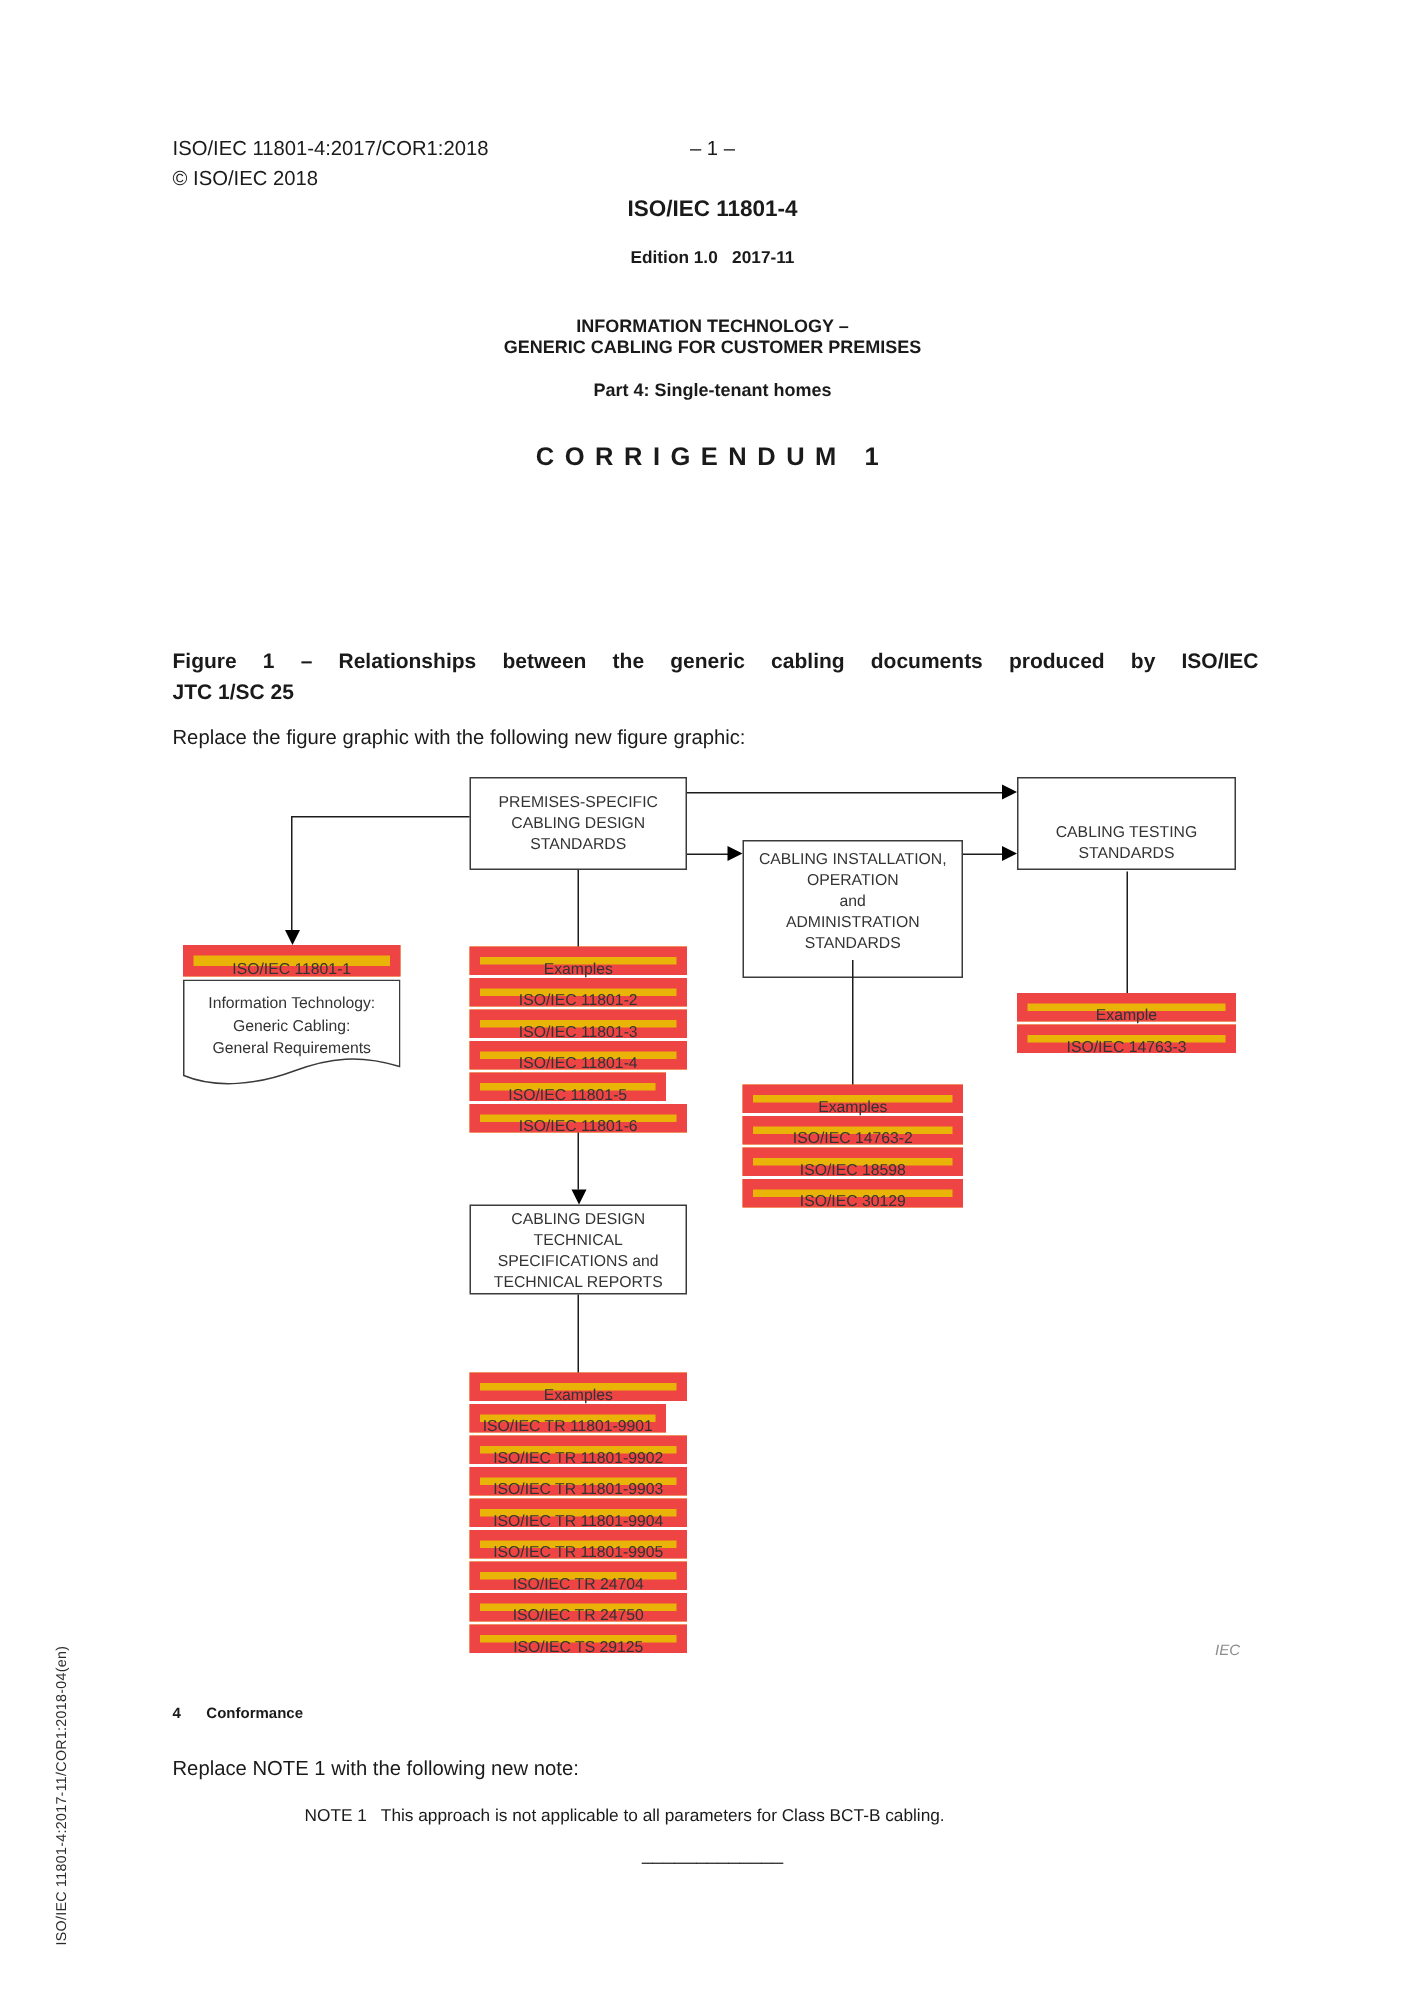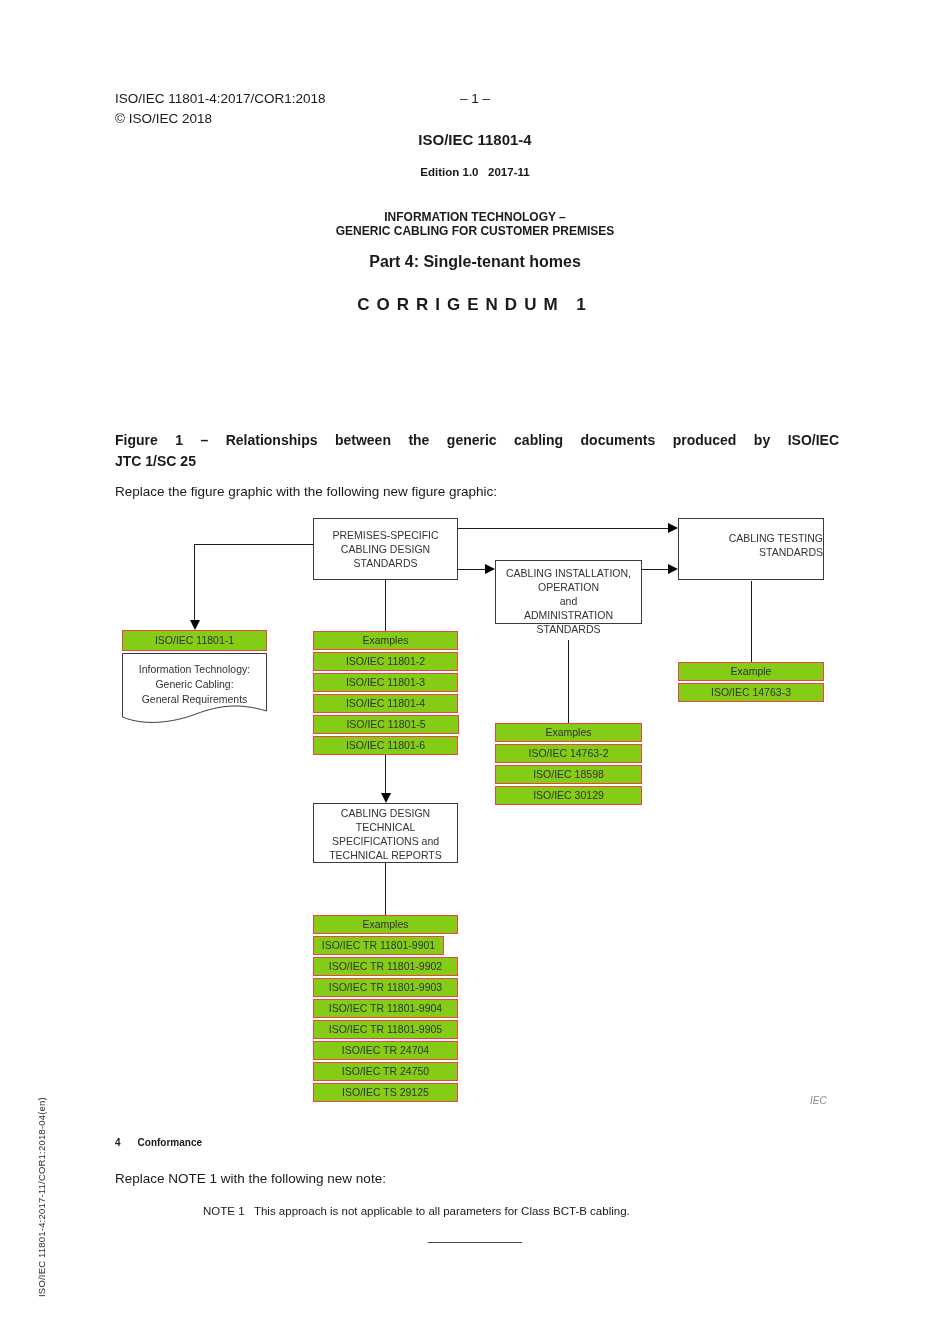--- a/index.html
+++ b/index.html
@@ -9,31 +9,31 @@
     overflow:hidden;margin:0 auto;
   }
   .abs{position:absolute;}
   
   .hdr{font-size:13.5px;line-height:17px;}
   
   .centered{left:0;width:950px;text-align:center;}
   .t-standard{top:131px;font-size:15px;font-weight:bold;}
   .t-edition{top:166px;font-size:11.5px;font-weight:bold;white-space:pre;}
   .t-line{font-size:12px;font-weight:bold;}
-  .t-part{top:253px;font-size:16px;font-weight:bold;}
+  .t-part{top:253px;font-size:12px;font-weight:bold;}
   .t-corr{top:295px;font-size:17px;font-weight:bold;letter-spacing:7px;white-space:pre;}
   
   .caption{left:115px;top:430px;width:724px;font-size:14px;font-weight:bold;line-height:21px;}
   .caption .just{display:block;text-align:justify;text-align-last:justify;}
   .caption .plain{display:block;}
   .body-text{font-size:13.5px;}
   
   .dbox{position:absolute;border:1px solid #3b3b3b;background:#fff;color:#333;
         font-size:10.5px;line-height:14px;text-align:center;box-sizing:border-box;}
-  .drow{position:absolute;border:1px solid #ef4444;background:#84cc16;color:#333;
+  .drow{position:absolute;border:7px solid #ef4444;background:#eab308;color:#333;
         font-size:10.5px;height:19px;line-height:17px;text-align:center;box-sizing:border-box;}
   .hline{position:absolute;height:1px;background:#1c1c1c;}
   .vline{position:absolute;width:1px;background:#1c1c1c;}
   .arrow-r{position:absolute;width:0;height:0;border-top:5px solid transparent;
            border-bottom:5px solid transparent;border-left:10px solid #000;}
   .arrow-d{position:absolute;width:0;height:0;border-left:5px solid transparent;
            border-right:5px solid transparent;border-top:10px solid #000;}
   .doc-text{position:absolute;color:#333;font-size:10.5px;line-height:15px;text-align:center;}
   .credit{font-size:10px;font-style:italic;color:#8c8c8c;}
   
@@ -68,26 +68,26 @@
   <div class="abs body-text" style="left:115px;top:484px;">Replace the figure graphic with the following new figure graphic:</div>
 
   <div class="abs" style="left:0;top:0;width:950px;height:1344px;">
 
     <div class="dbox" style="left:313px;top:518px;width:145px;height:62px;padding-top:9px;">
       <span style="display:block;">PREMISES-SPECIFIC</span>
       <span style="display:block;">CABLING DESIGN</span>
       <span style="display:block;">STANDARDS</span>
     </div>
 
-    <div class="dbox" style="left:678px;top:518px;width:146px;height:62px;padding-top:12px;text-align:right;">
+    <div class="dbox" style="left:678px;top:518px;width:146px;height:62px;padding-top:29px;">
       <span style="display:block;">CABLING TESTING</span>
       <span style="display:block;">STANDARDS</span>
     </div>
 
-    <div class="dbox" style="left:495px;top:560px;width:147px;height:64px;padding-top:5px;">
+    <div class="dbox" style="left:495px;top:560px;width:147px;height:92px;padding-top:5px;">
       <span style="display:block;">CABLING INSTALLATION,</span>
       <span style="display:block;">OPERATION</span>
       <span style="display:block;">and</span>
       <span style="display:block;">ADMINISTRATION</span>
       <span style="display:block;">STANDARDS</span>
     </div>
 
     <div class="drow" style="left:122px;top:630px;width:145px;height:21px;line-height:19px;">ISO/IEC 11801-1</div>
     <svg class="abs" style="left:122px;top:653px;" width="145" height="74" viewBox="0 0 145 74">
       <path d="M0.5,0.5 H144.5 V58 C118,50 98,52 74,61 C50,70 22,73 0.5,64 Z" fill="#ffffff" stroke="#3b3b3b" stroke-width="1"></path>
@@ -95,21 +95,21 @@
     <div class="doc-text" style="left:122px;top:662px;width:145px;">
       <span style="display:block;">Information Technology:</span>
       <span style="display:block;">Generic Cabling:</span>
       <span style="display:block;">General Requirements</span>
     </div>
 
     <div class="drow" style="left:313px;top:631px;width:145px;">Examples</div>
     <div class="drow" style="left:313px;top:652px;width:145px;">ISO/IEC 11801-2</div>
     <div class="drow" style="left:313px;top:673px;width:145px;">ISO/IEC 11801-3</div>
     <div class="drow" style="left:313px;top:694px;width:145px;">ISO/IEC 11801-4</div>
-    <div class="drow" style="left:313px;top:715px;width:146px;">ISO/IEC 11801-5</div>
+    <div class="drow" style="left:313px;top:715px;width:131px;">ISO/IEC 11801-5</div>
     <div class="drow" style="left:313px;top:736px;width:145px;">ISO/IEC 11801-6</div>
 
     <div class="drow" style="left:678px;top:662px;width:146px;">Example</div>
     <div class="drow" style="left:678px;top:683px;width:146px;">ISO/IEC 14763-3</div>
 
     <div class="drow" style="left:495px;top:723px;width:147px;">Examples</div>
     <div class="drow" style="left:495px;top:744px;width:147px;">ISO/IEC 14763-2</div>
     <div class="drow" style="left:495px;top:765px;width:147px;">ISO/IEC 18598</div>
     <div class="drow" style="left:495px;top:786px;width:147px;">ISO/IEC 30129</div>
 

